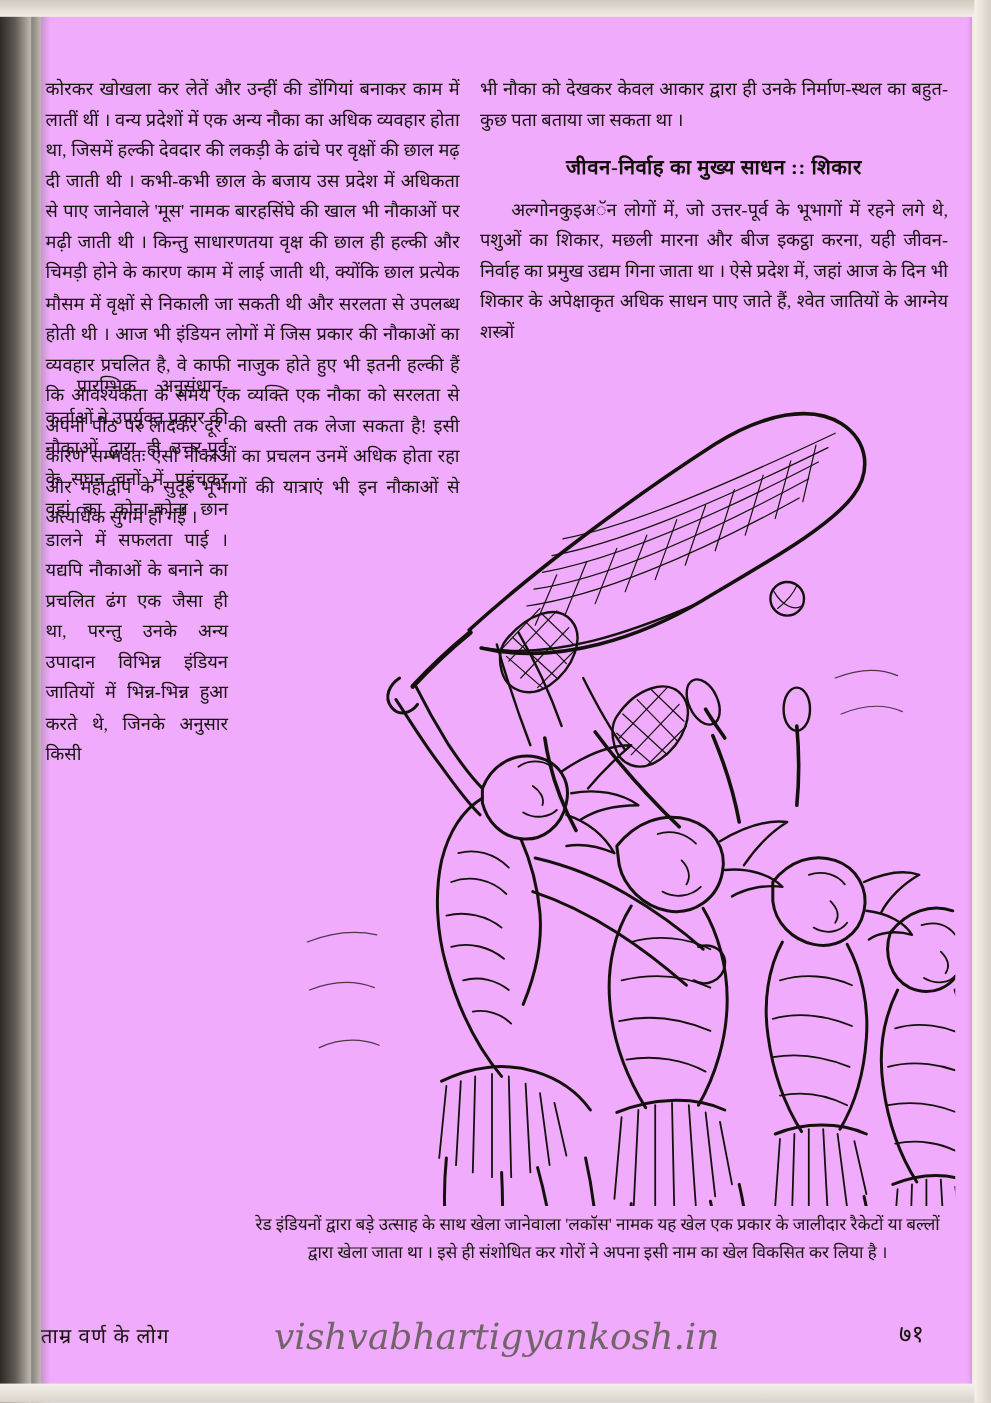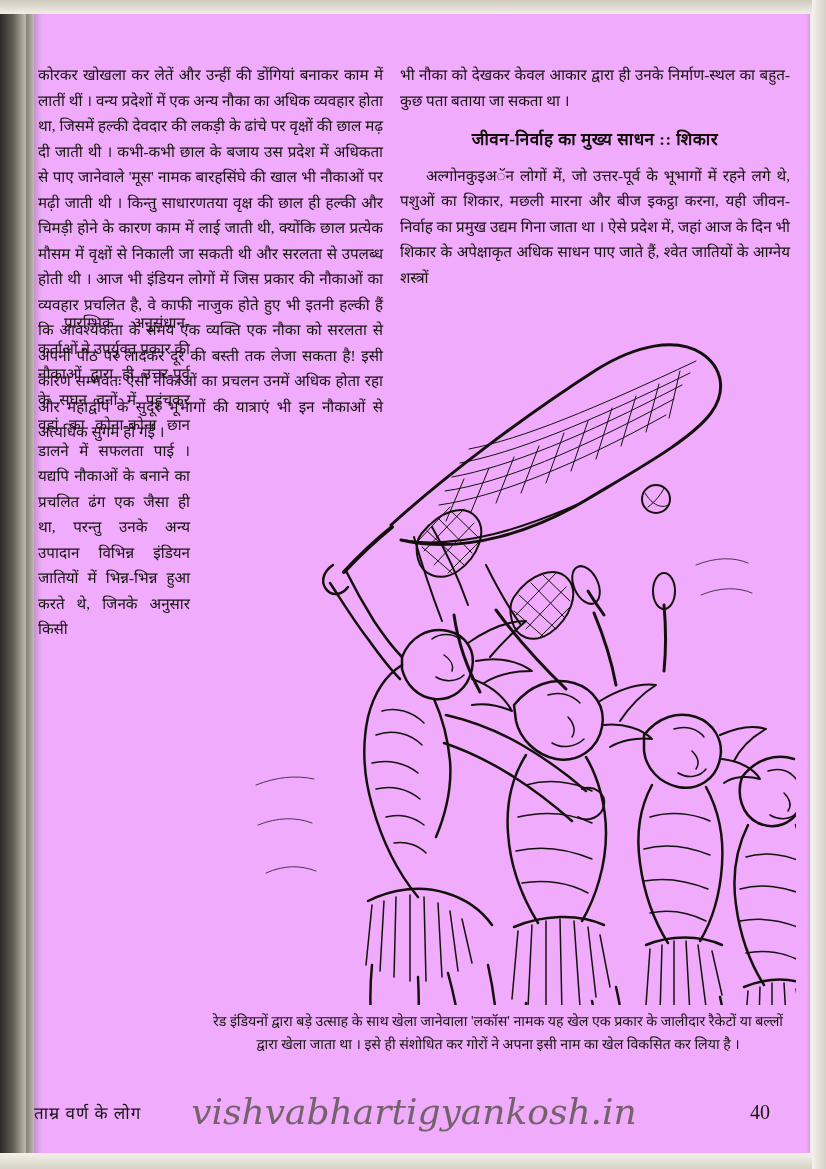--- a/index.html
+++ b/index.html
@@ -87,21 +87,21 @@
   }
 
   
   .footer-left{
     position:absolute;left:16px;bottom:36px;
     font-size:17px;color:#151210;letter-spacing:1px;
   }
   .footer-center{
     position:absolute;left:0;right:0;bottom:28px;
     text-align:center;
-    font-size:36px;
+    font-size:30px;
     font-style:italic;
     color:#5b5750;
     font-family:"DejaVu Serif", serif;
     opacity:.85;
   }
   .footer-right{
     position:absolute;right:40px;bottom:36px;
     font-size:20px;color:#17140f;
   }
 </style>
@@ -343,21 +343,21 @@
             <path d="M505 330 C524 322 542 322 556 328"></path>
           </g>
         </g>
       </svg>
     </div>
 
     <div class="caption">रेड इंडियनों द्वारा बड़े उत्साह के साथ खेला जानेवाला 'लकॉस' नामक यह खेल एक प्रकार के जालीदार रैकेटों या बल्लों द्वारा खेला जाता था । इसे ही संशोधित कर गोरों ने अपना इसी नाम का खेल विकसित कर लिया है ।</div>
 
     <div class="footer-left">ताम्र वर्ण के लोग</div>
     <div class="footer-center">vishvabhartigyankosh.in</div>
-    <div class="footer-right">40</div>
+    <div class="footer-right">७१</div>
   </div>
 </div>
 
 <div class="spine"></div>
 <div class="spine2"></div>
 <div class="edge-top"></div>
 <div class="edge-bottom"></div>
 <div class="edge-right"></div>
 
 </body></html>

